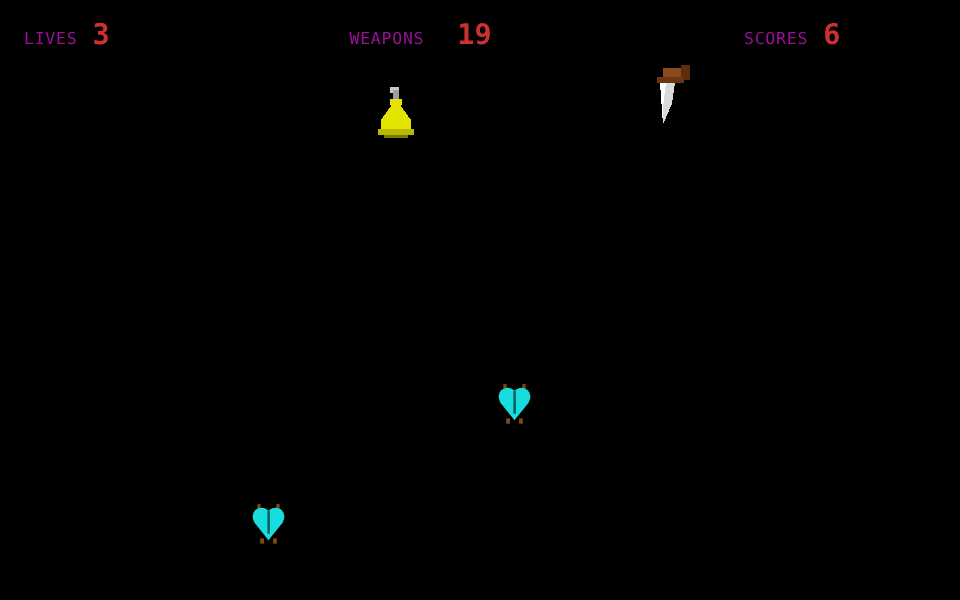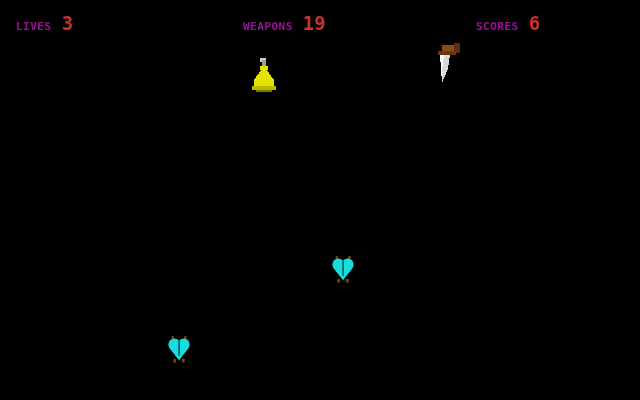--- a/index.html
+++ b/index.html
@@ -19,31 +19,31 @@
     position: absolute;
     display: flex;
     align-items: baseline;
     gap: 10px;
     top: 12px;
     user-select: none;
   }
   .hud-label {
     color: var(--label-color, #9b109b);
     font-size: 11px;
-    font-weight: bold;
+    font-weight: normal;
     letter-spacing: 0.5px;
   }
   .hud-value {
     color: var(--value-color, #cd3030);
     font-size: 19px;
     font-weight: bold;
   }
   #lives-counter   { left: 16px; }
-  #weapons-counter { left: 243px; gap: 10px; }
-  #scores-counter  { left: 476px; }
+  #weapons-counter { left: 233px; gap: 22px; }
+  #scores-counter  { left: 496px; }
   .sprite {
     position: absolute;
     line-height: 0;
   }
 </style>
 </head>
 <body>
 
 <div id="game-screen">
 

